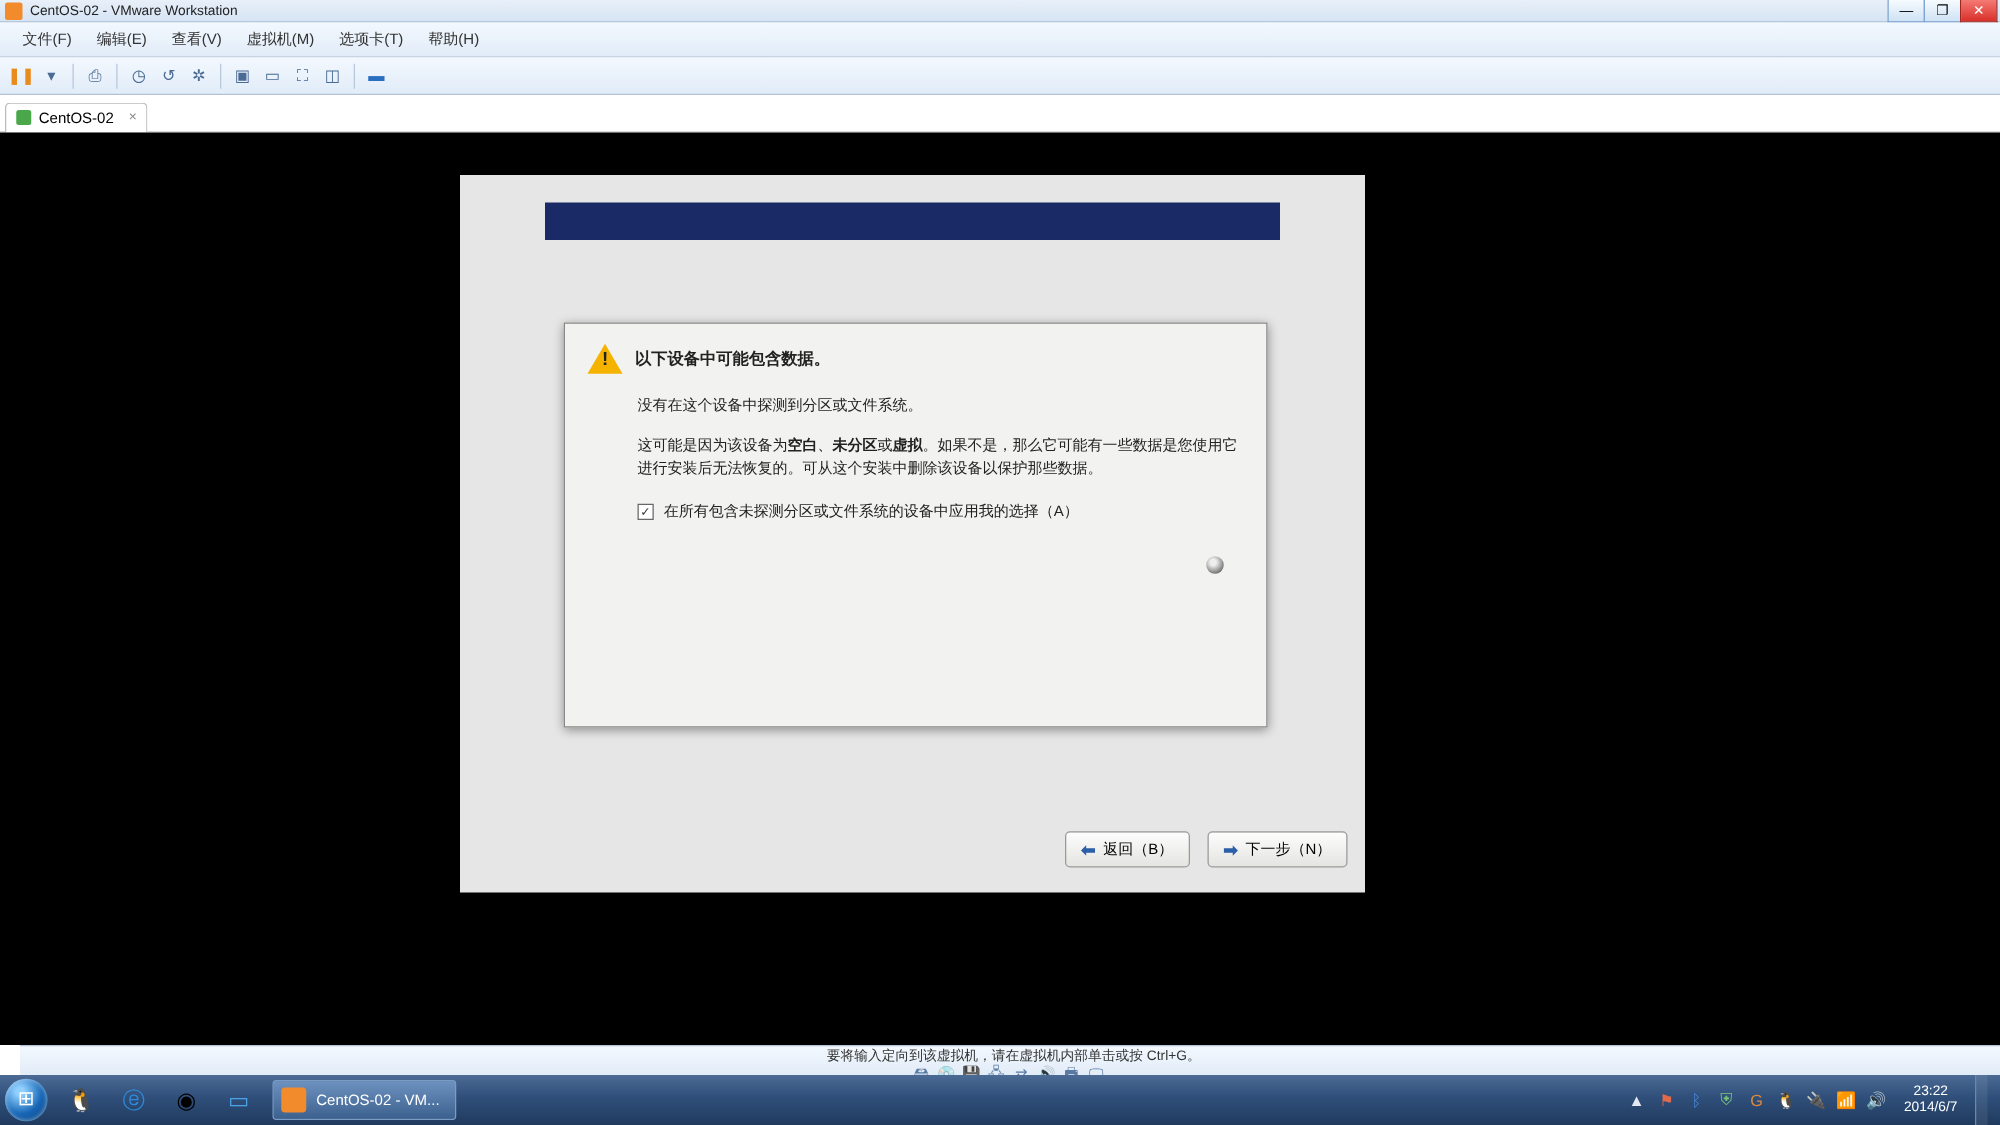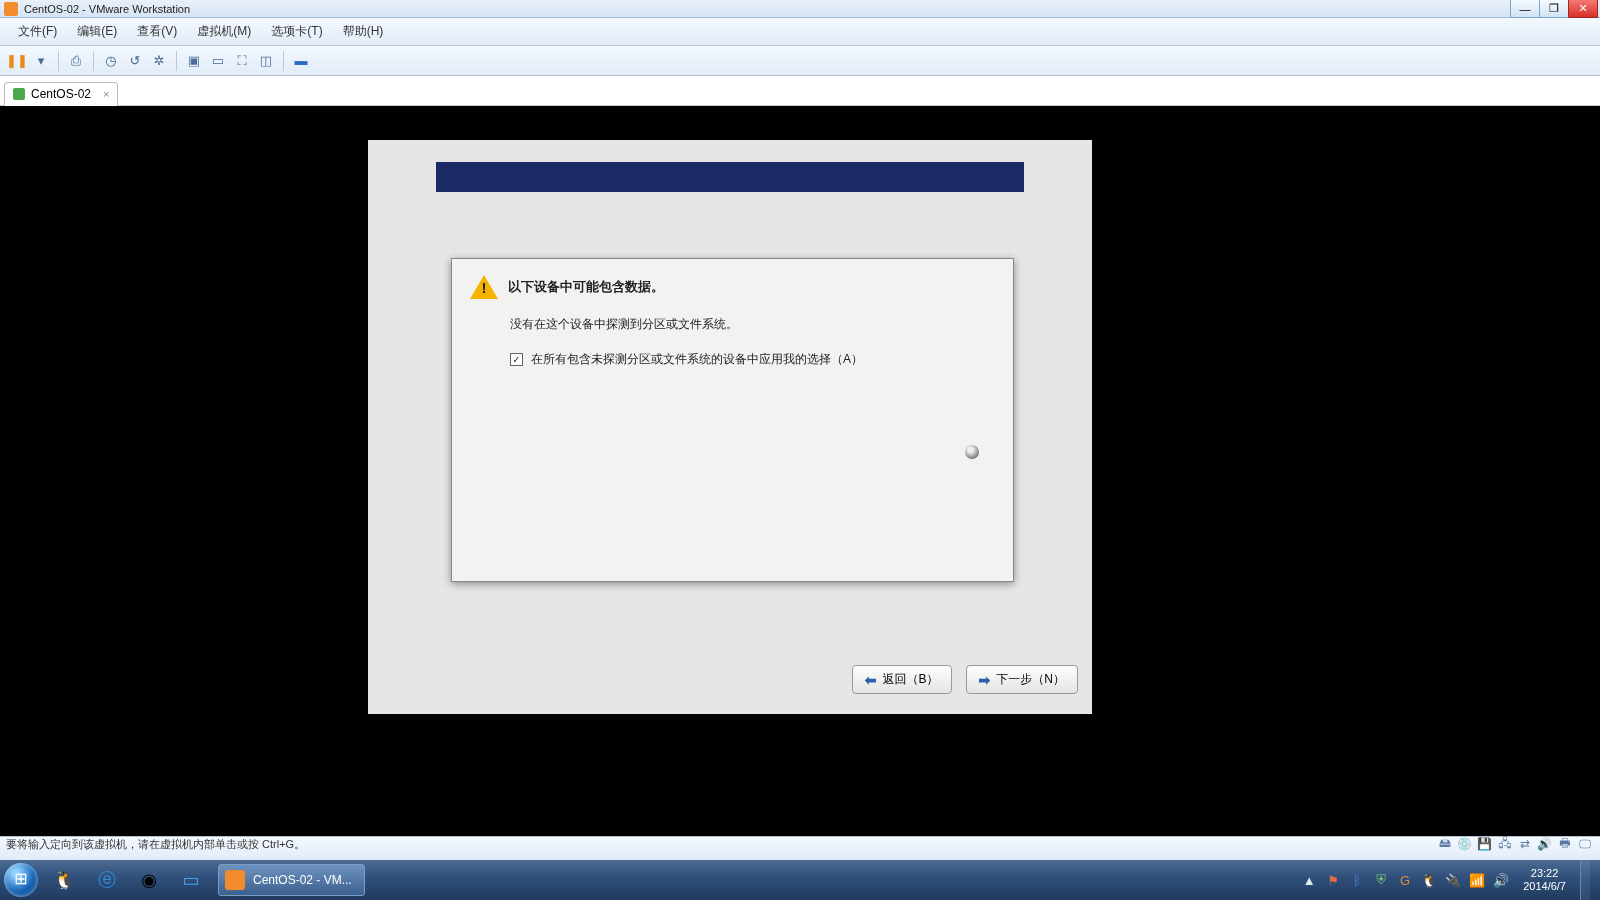--- a/index.html
+++ b/index.html
@@ -60,21 +60,21 @@
 .dialog-buttons { position:absolute; bottom:14px; right:14px; display:flex; gap:8px; }
 .dlg-btn { font-size:12px; padding:4px 10px; background:linear-gradient(#fdfdfd,#e7e7e5); border:1px solid #999; border-radius:3px; }
 .dlg-btn.focus { outline:1px dotted #333; outline-offset:-4px; border:1px solid #6a8bb5; box-shadow:0 0 0 1px #9ab6d8 inset;}
 
 
 .wizard-buttons { position:absolute; bottom:20px; right:14px; display:flex; gap:14px; }
 .wiz-btn { display:flex; align-items:center; gap:6px; font-size:12px; padding:5px 12px; background:linear-gradient(#fdfdfd,#e4e4e2); border:1px solid #9a9a98; border-radius:4px; }
 .wiz-arrow { color:#2b5fa8; font-size:14px; font-weight:bold; }
 
 
-.vmware-status { position:absolute; left:0; right:0; bottom:0; height:24px; background:linear-gradient(#f3f8fe,#e1ecf8); border-top:1px solid #b0c0d5; display:flex; font-size:11px; padding-left:6px; color:#333; }
+.vmware-status { position:absolute; left:16px; right:0; bottom:0; height:24px; background:linear-gradient(#f3f8fe,#e1ecf8); border-top:1px solid #b0c0d5; display:flex; align-items:center; font-size:11px; padding-left:6px; color:#333;flex-direction:column; }
 .vmware-status .spacer { flex:1; }
 .status-icons { display:flex; gap:6px; padding-right:8px; }
 .status-icons span { width:14px; height:14px; display:inline-flex; align-items:center; justify-content:center; font-size:12px; color:#5a7aa3; }
 
 
 .taskbar { position:absolute; bottom:0; left:0; right:0; height:40px; background:linear-gradient(#4b6a94 0%,#2f4f7a 45%,#203a5e 100%); display:flex; align-items:center; }
 .vmware-status { bottom:40px; }
 .vm-viewport { bottom:64px; }
 .start-orb { width:42px; height:40px; display:flex; align-items:center; justify-content:center; }
 .orb { width:34px; height:34px; border-radius:50%; background:radial-gradient(circle at 35% 30%, #8fd0ff 10%, #1766b6 55%, #0b3f74); box-shadow:inset 0 0 4px rgba(255,255,255,0.6); position:relative;}
@@ -182,20 +182,23 @@
 <div class="dialog">
   <div class="dialog-body">
     <div class="warn-row">
       <div class="warn-icon">
         <div class="warn-tri"></div>
           <div class="warn-ex">!</div>
       </div>
       <div class="warn-title">以下设备中可能包含数据。</div>
     </div>
     <div class="body-text">没有在这个设备中探测到分区或文件系统。</div>
+    <div class="body-text">
+      <span>这可能是因为该设备为</span><span class="strong">空白</span><span>、</span><span class="strong">未分区</span><span>或</span><span class="strong">虚拟</span><span>。如果不是，那么它可能有一些数据是您使用它进行安装后无法恢复的。可从这个安装中删除该设备以保护那些数据。</span>
+    </div>
     <div class="spinner"></div>
     <div class="check-row">
       <div class="checkbox">
           <span>✓</span>
         </div>
       <span>在所有包含未探测分区或文件系统的设备中应用我的选择（A）</span>
     </div>
   </div>
 </div>
 

